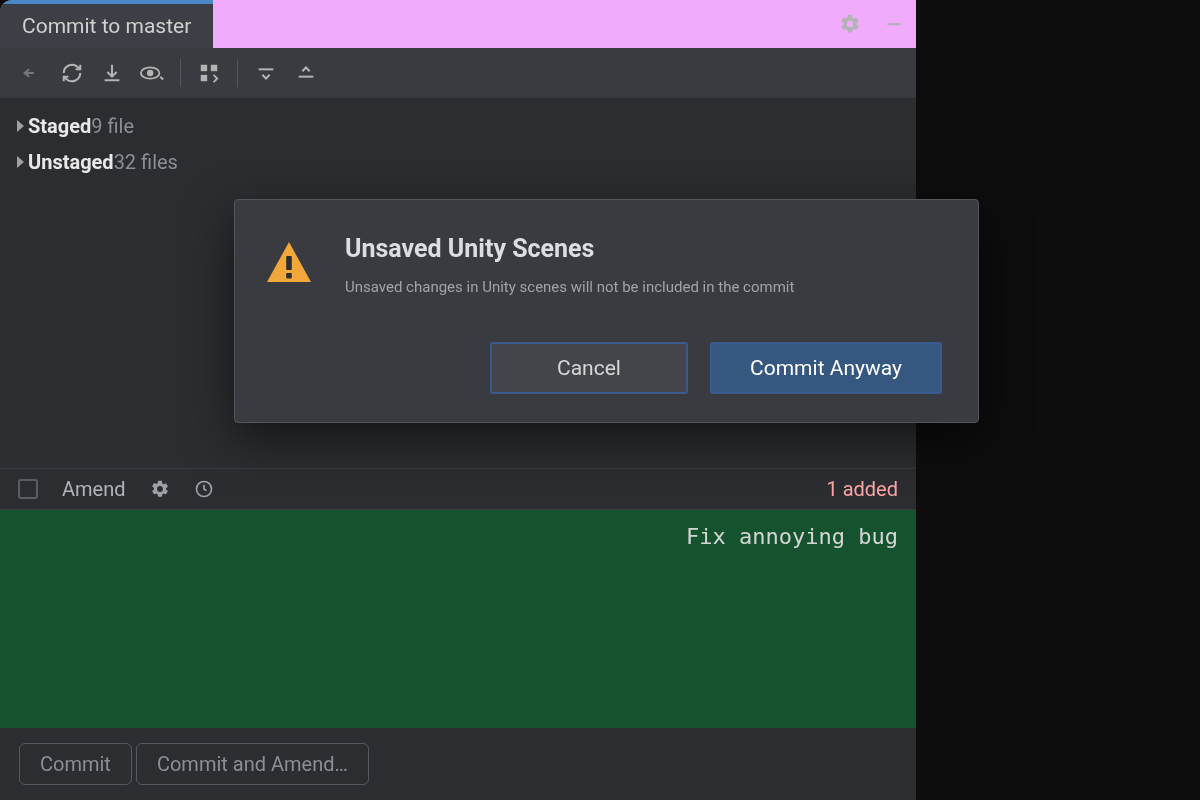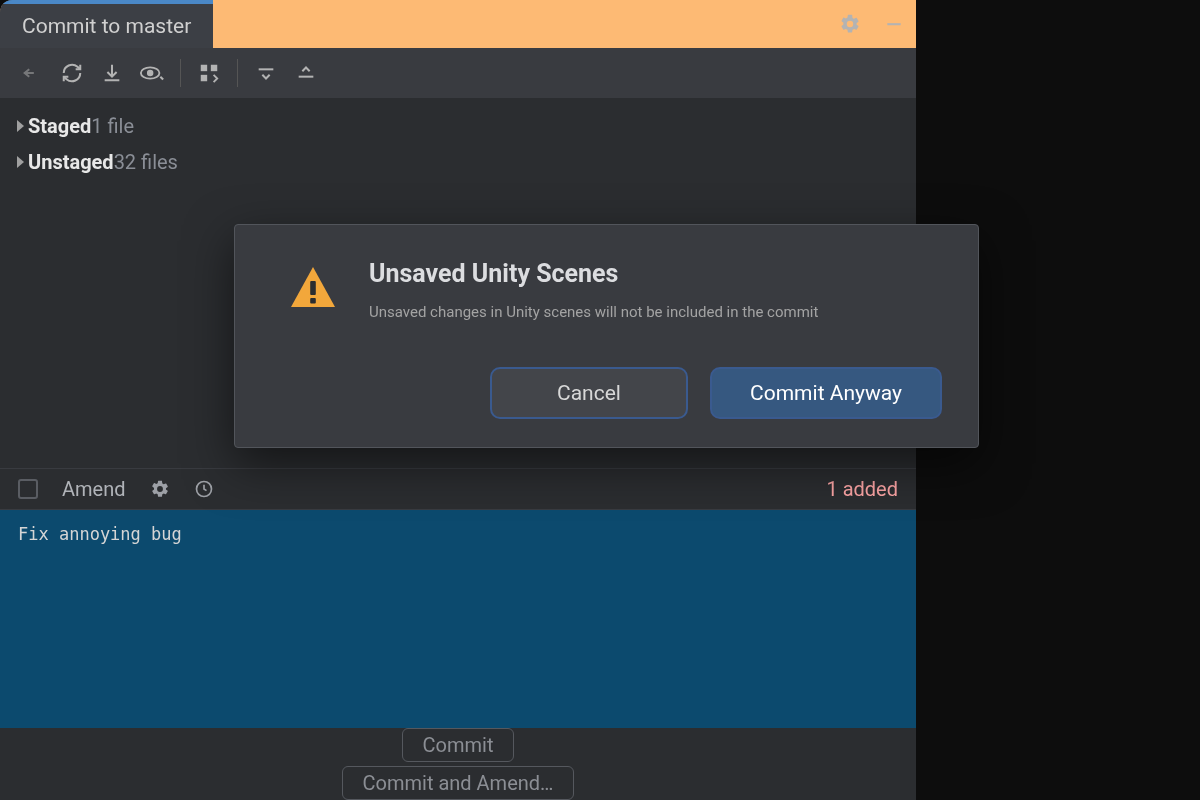--- a/index.html
+++ b/index.html
@@ -17,21 +17,21 @@
     height: 800px;
     background: #2b2d30;
     border-radius: 12px 0 0 0;
     display: flex;
     flex-direction: column;
     overflow: hidden;
   }
   
   .header {
     height: 48px;
-    background: #fdba74;
+    background: #f0abfc;
     display: flex;
     align-items: center;
     border-radius: 12px 0 0 0;
   }
   .tab {
     height: 48px;
     padding: 0 22px;
     display: flex;
     align-items: center;
     font-size: 21px;
@@ -114,60 +114,60 @@
     width: 20px;
     height: 20px;
     border: 2px solid #5a5d63;
     border-radius: 3px;
     background: #2b2d30;
   }
   .amend-spacer { flex: 1; }
   .added-text { color: #fca5a5; }
   
   .msg {
-    background: #0c4a6e;
+    background: #14532d;
     color: #d5d5d5;
     font-family: "Menlo", "Consolas", monospace;
-    font-size: 17px;
+    font-size: 22px;
     padding: 14px 18px;
     flex: 1;
+    text-align: right;
   }
   
   .footer {
     height: 72px;
     display: flex;
     align-items: center;
     padding: 0 19px;
     gap: 4px;
     background: #2b2d30;
-    flex-direction: column;
   }
   .ghost-btn {
     height: 42px;
     padding: 0 20px;
     border: 1.5px solid #55585e;
     border-radius: 6px;
     background: transparent;
     color: #8b8e94;
     font-size: 20px;
     display: flex;
     align-items: center;
     cursor: pointer;
   }
   
   .dialog {
     position: absolute;
     left: 234px;
-    top: 224px;
+    top: 199px;
     width: 745px;
     background: #393b40;
     border: 1px solid #52555b;
     border-radius: 4px;
     box-shadow: 0 16px 48px rgba(0,0,0,0.55);
-    padding: 34px 36px 28px 52px;
+    padding: 34px 36px 28px 28px;
   }
   .dialog-body {
     display: flex;
     gap: 30px;
   }
   .warn-icon {
     width: 52px;
     height: 52px;
     flex-shrink: 0;
     margin-top: 4px;
@@ -185,21 +185,21 @@
     max-width: 520px;
   }
   .dialog-buttons {
     display: flex;
     justify-content: flex-end;
     gap: 22px;
     margin-top: 44px;
   }
   .dlg-btn {
     height: 52px;
-    border-radius: 10px;
+    border-radius: 3px;
     font-size: 21px;
     display: flex;
     align-items: center;
     justify-content: center;
     cursor: pointer;
     border: 2.5px solid #3a5a8f;
   }
   .dlg-cancel {
     width: 198px;
     background: #43454a;
@@ -288,21 +288,21 @@
   </div>
 
   <div class="tree">
     <div class="tree-row">
       <span class="chev">
         <svg width="10" height="14" viewBox="0 0 10 14" fill="currentColor">
             <path d="M1 1l7 6-7 6z"></path>
           </svg>
       </span>
       <span class="tree-label">Staged</span>
-      <span class="tree-count">1 file</span>
+      <span class="tree-count">9 file</span>
     </div>
     <div class="tree-row">
       <span class="chev">
         <svg width="10" height="14" viewBox="0 0 10 14" fill="currentColor">
             <path d="M1 1l7 6-7 6z"></path>
           </svg>
       </span>
       <span class="tree-label">Unstaged</span>
       <span class="tree-count">32 files</span>
     </div>

